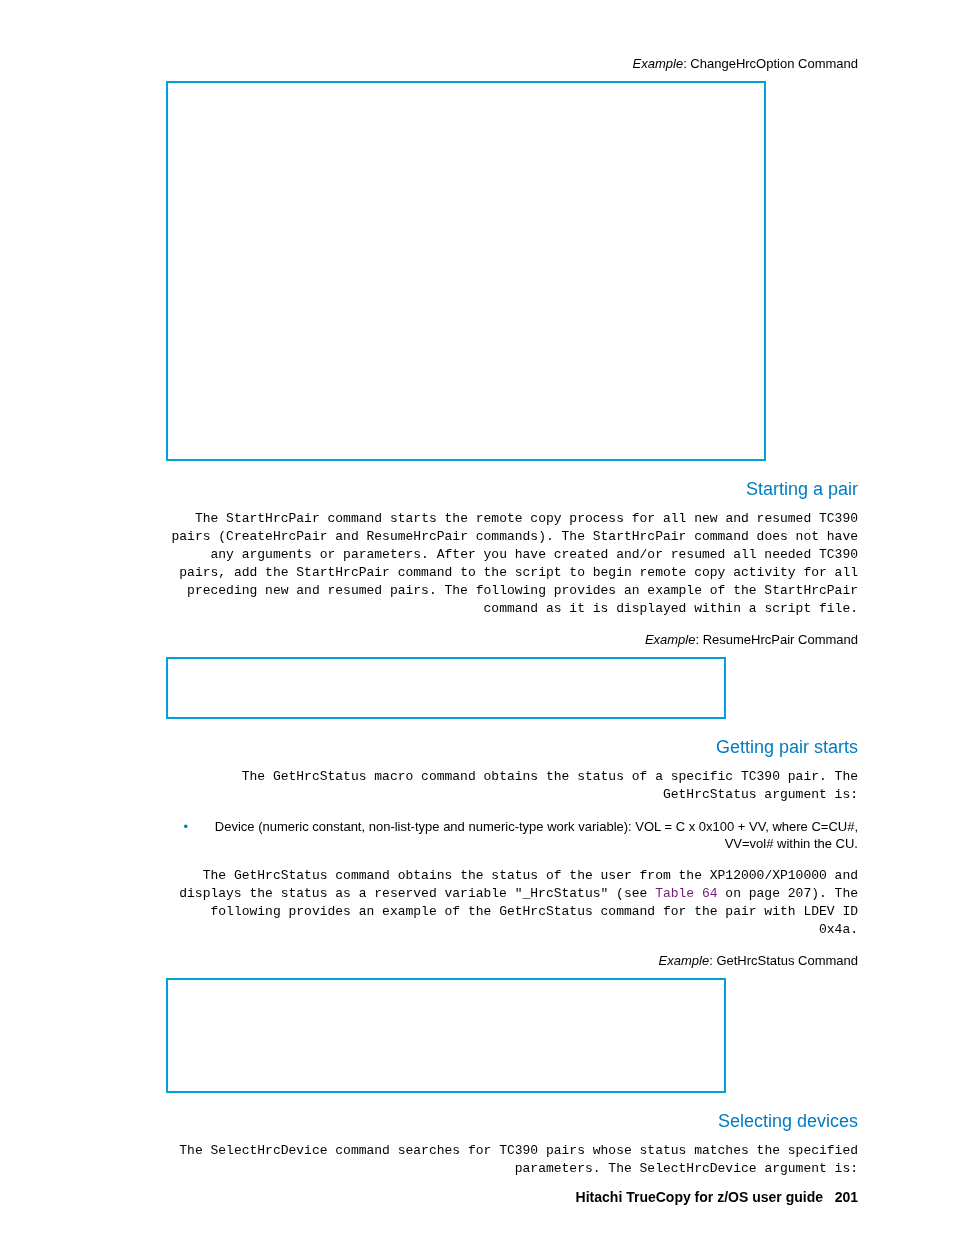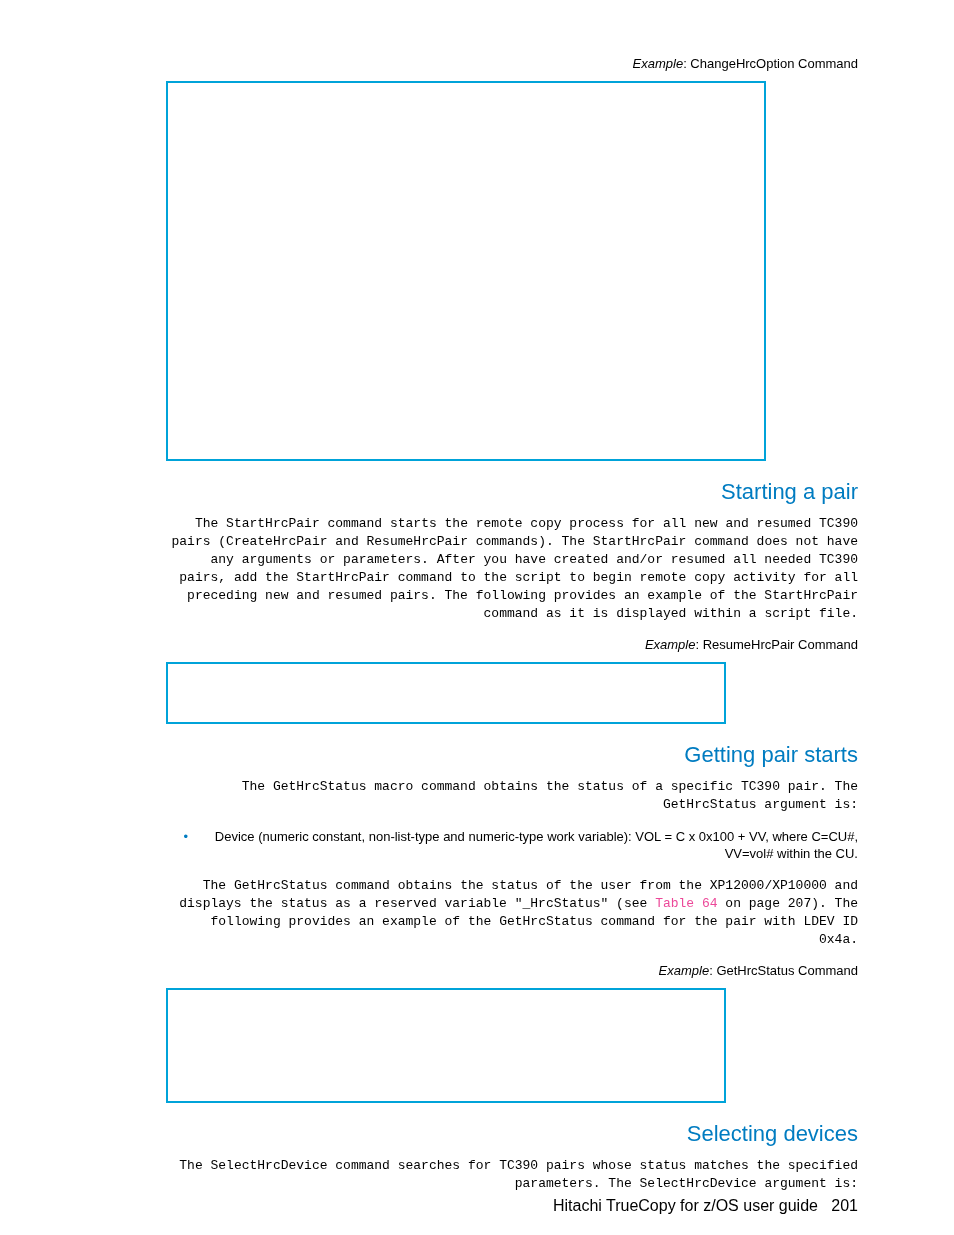--- a/index.html
+++ b/index.html
@@ -22,46 +22,47 @@
     border: 2px solid #00a3d9;
     margin-left: 70px;
     margin-bottom: 18px;
     background: #fff;
   }
   .box1 { height: 380px; width: 600px; }
   .box2 { height: 62px; width: 560px; }
   .box3 { height: 115px; width: 560px; }
   .section-heading {
     color: #007cc1;
-    font-size: 22px;
+    font-size: 18px;
     font-weight: 400;
     margin-top: 16px;
     margin-bottom: 10px;
   }
   .body-text {
     font-size: 13px;
     line-height: 1.38;
     margin-left: 70px;
     margin-bottom: 14px;
     font-family: Liberation Mono, monospace;
   }
   .bullet-list {
     margin-left: 70px;
     margin-bottom: 14px;
     font-size: 13px;
     line-height: 1.38;
   }
   .bullet-row { display: flex; }
   .bullet-mark { color: #007cc1; width: 22px; flex: none; }
-  .link { color: #ec4899; }
+  .link { color: #701a75; }
   .footer {
     position: absolute;
-    bottom: 20px;
+    bottom: 30px;
     right: 96px;
-    font-size: 16px;
+    font-size: 14px;
+    font-weight: bold;
   }
 </style>
 </head>
 <body>
 
 <div class="example-label">
   <em>Example</em><span>: ChangeHrcOption Command</span>
 </div>
 <div class="code-box box1"></div>
 

